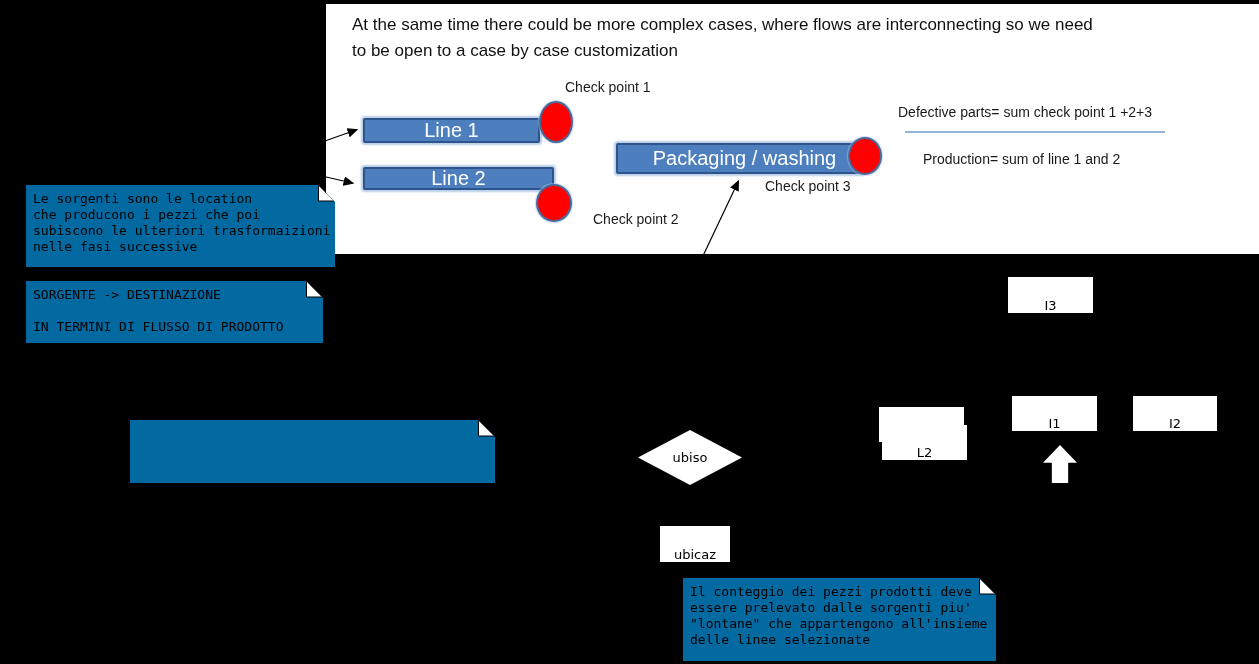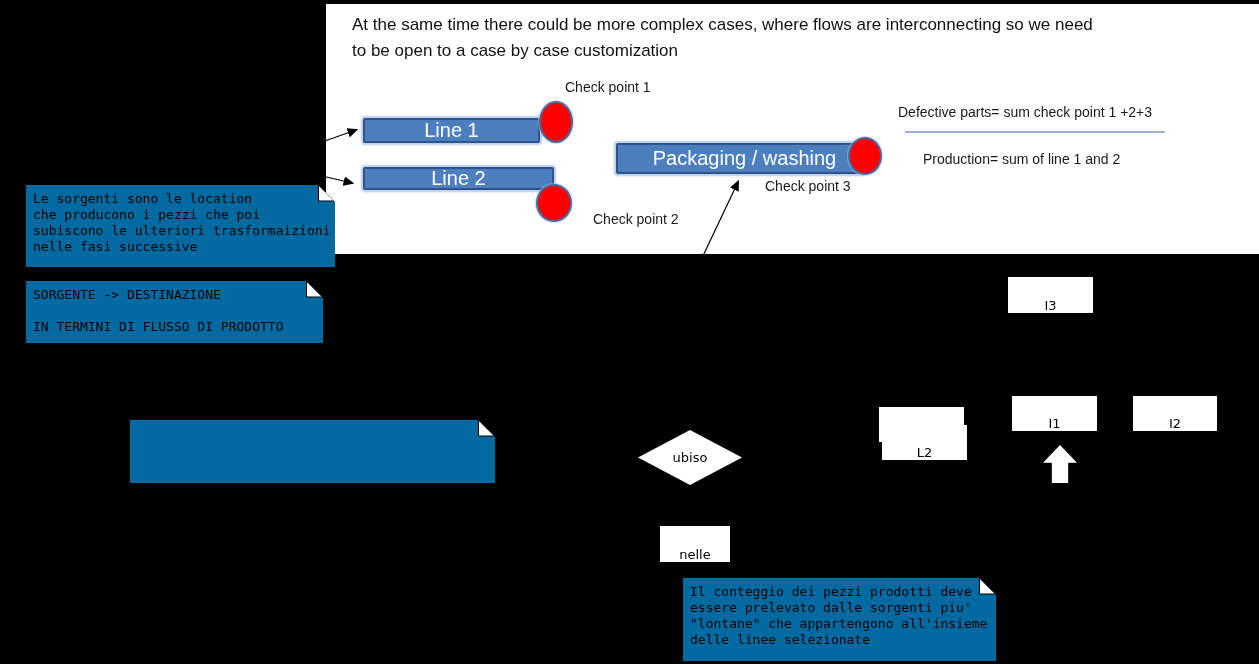--- a/index.html
+++ b/index.html
@@ -147,21 +147,21 @@
     <span>I1</span>
   </div>
   <div class="fc-box" style="left:1133px; top:396px; width:84px; height:35px;">
     <span>I2</span>
   </div>
 
   <div class="fc-diamond" style="left:638px; top:430px; width:104px; height:55px;">
     <span>ubiso</span>
   </div>
   <div class="fc-box" style="left:660px; top:526px; width:70px; height:36px;">
-    <span>nelle</span>
+    <span>ubicaz</span>
   </div>
 
   <div class="block-arrow-up" style="left:1043px; top:445px; width:34px; height:38px;"></div>
 
   <svg id="arrow-overlay" width="1259" height="664" viewBox="0 0 1259 664">
     <defs>
       <marker id="ah" markerWidth="9" markerHeight="8" refX="7" refY="4" orient="auto">
         <polygon points="0,0 9,4 0,8" fill="#000"></polygon>
       </marker>
     </defs>

